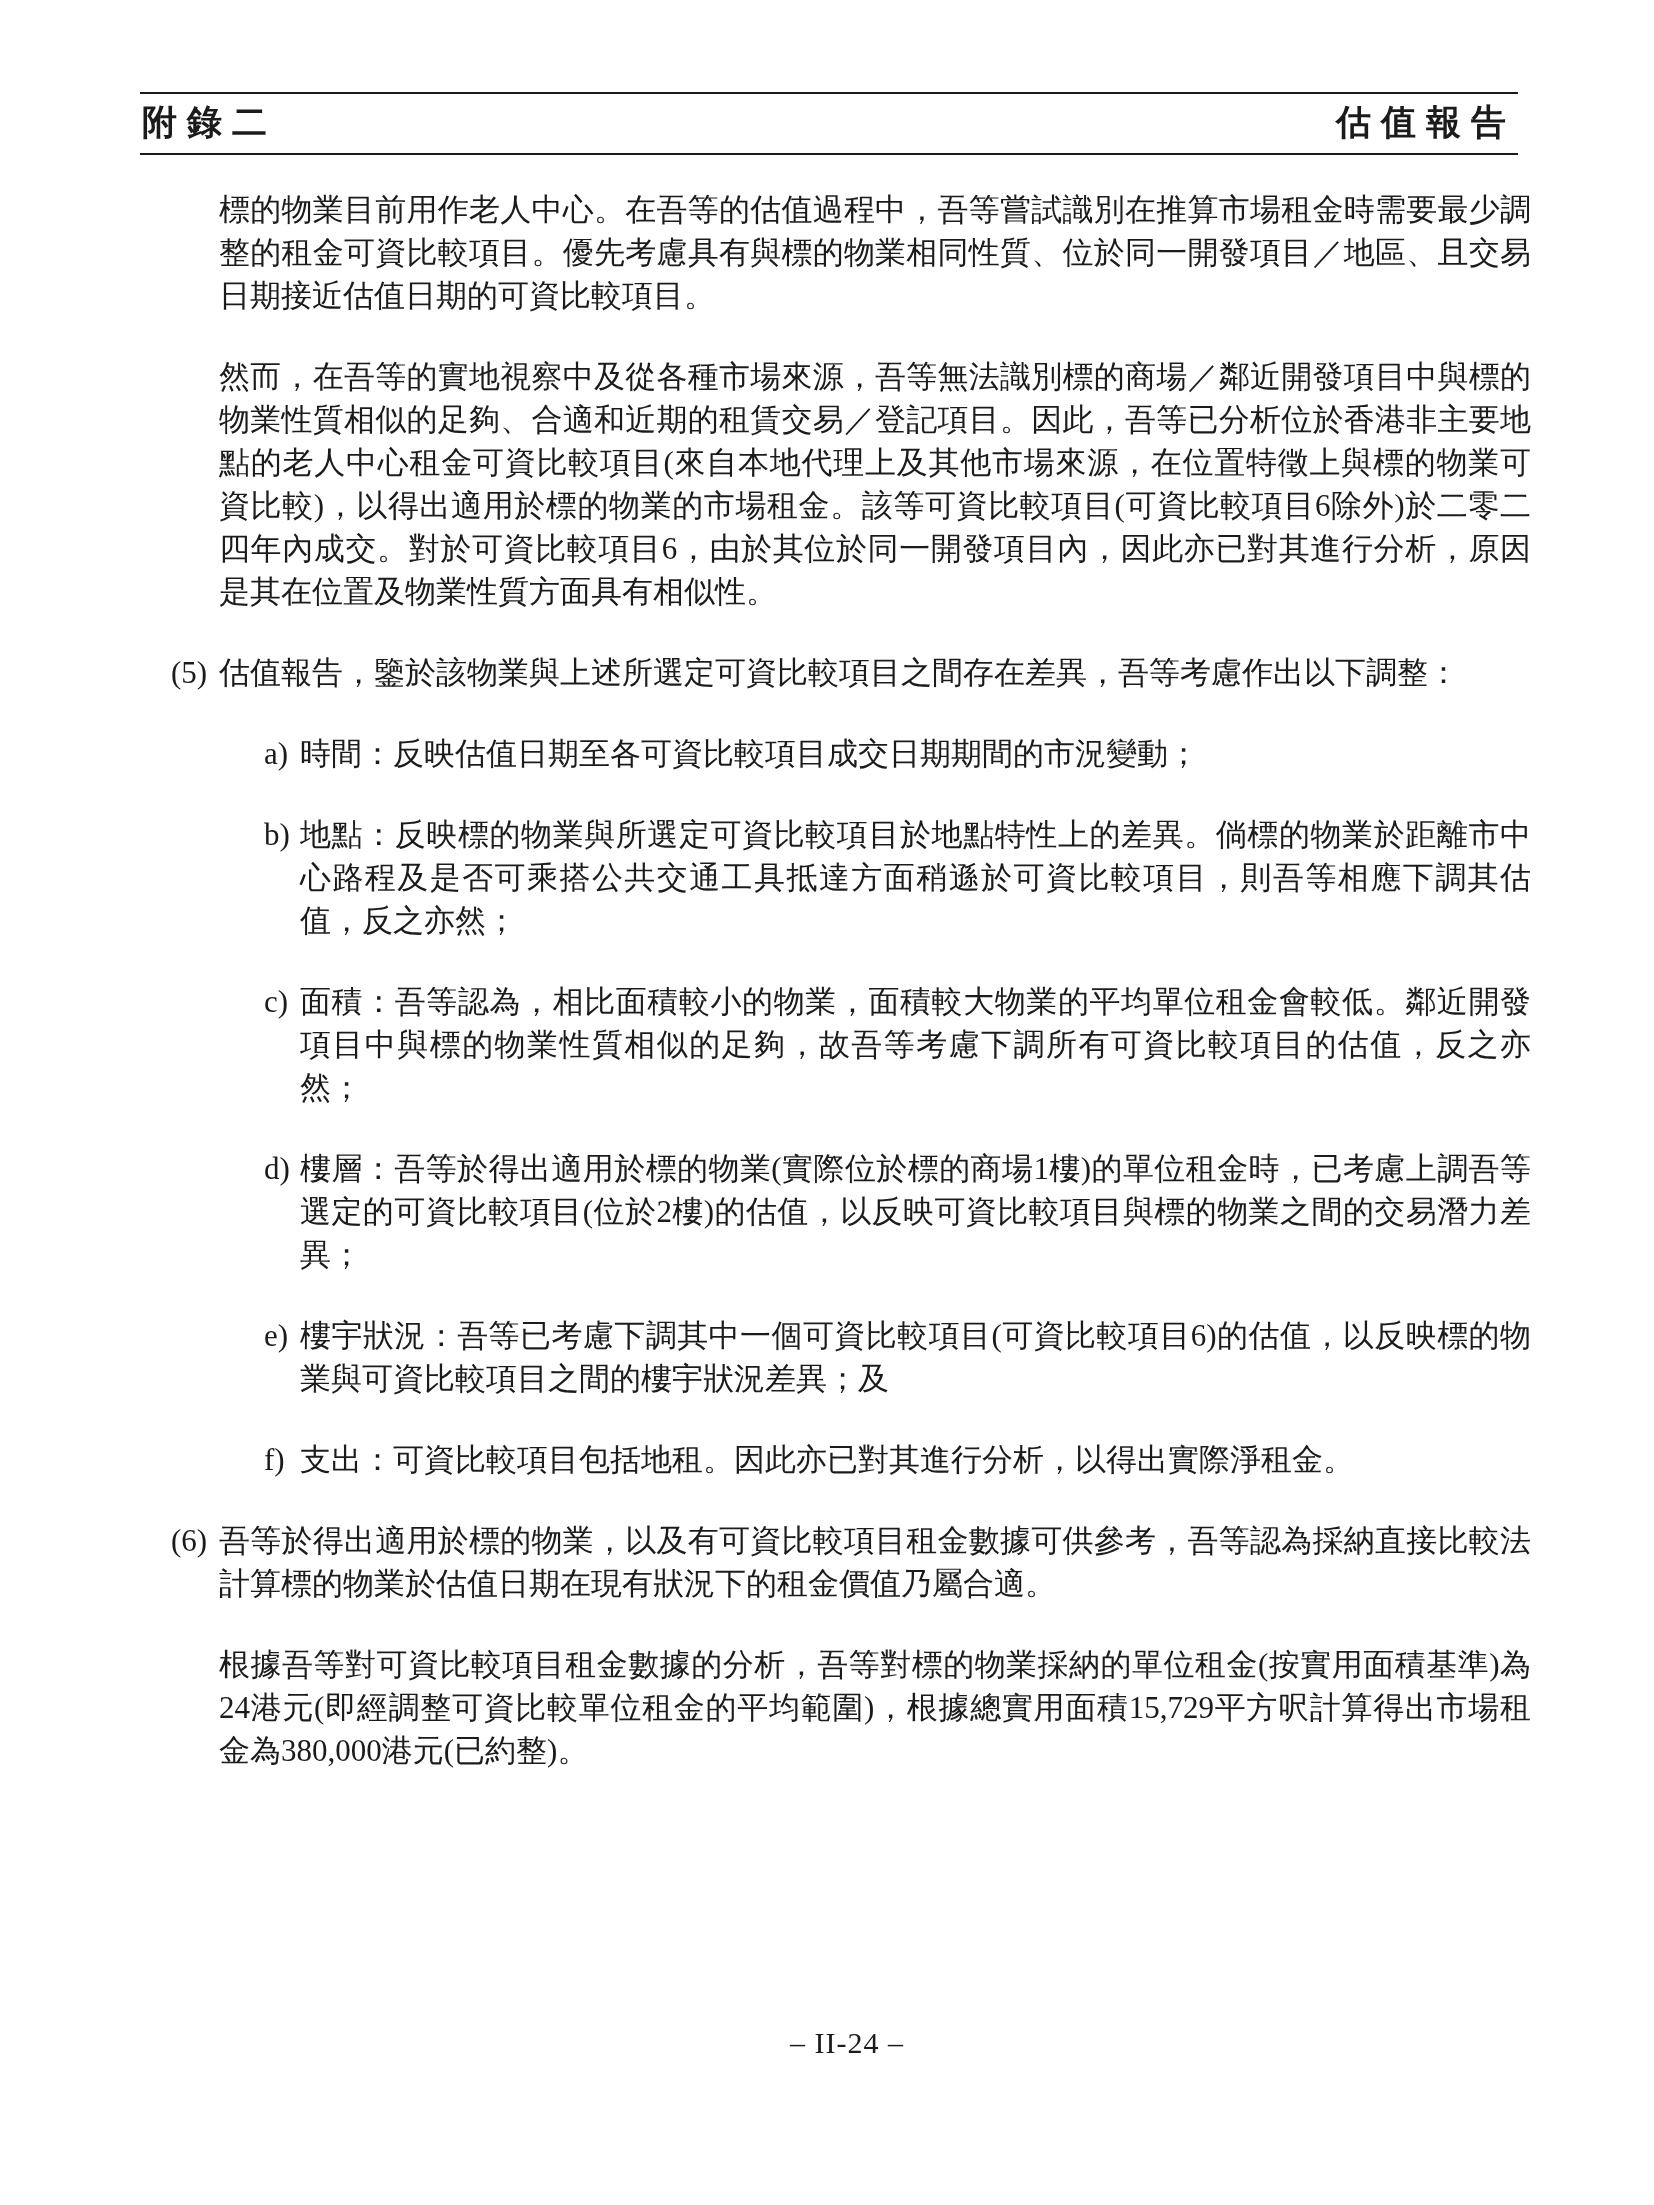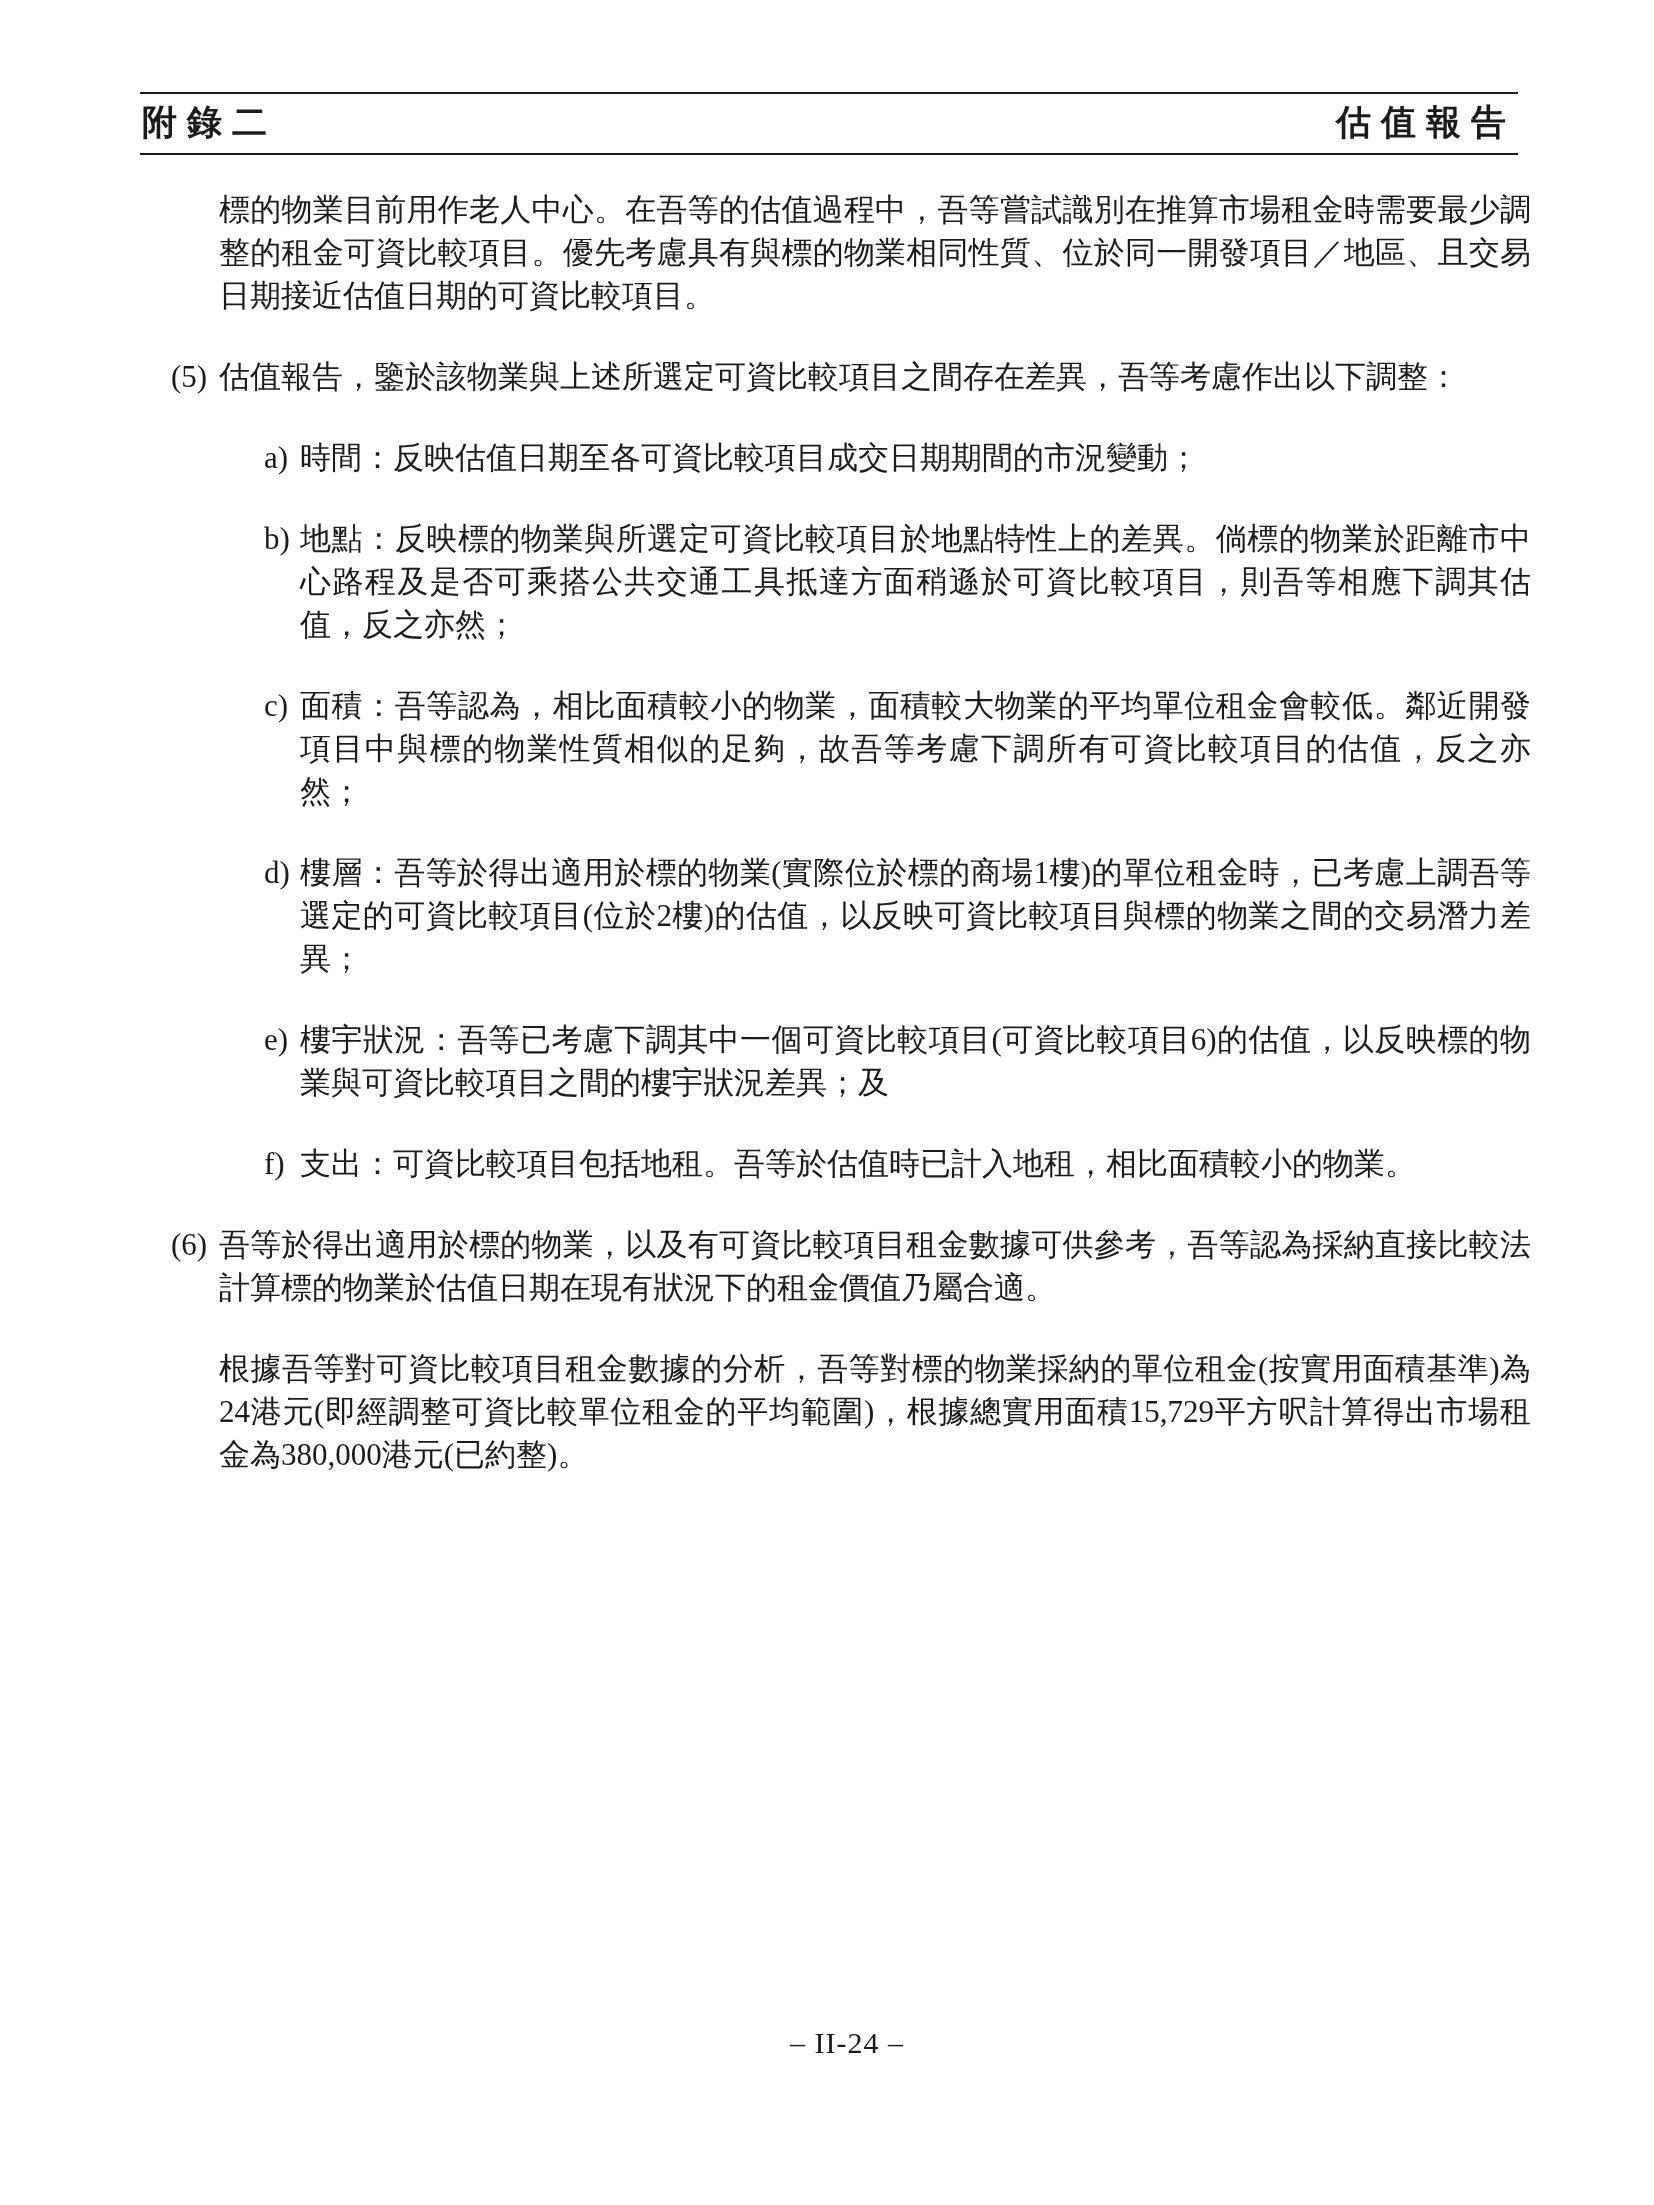--- a/index.html
+++ b/index.html
@@ -85,20 +85,21 @@
 
   <header class="page-header">
     <span>附錄二</span>
     <span>估值報告</span>
   </header>
 
   <main class="content">
 
     <p class="para">標的物業目前用作老人中心。在吾等的估值過程中，吾等嘗試識別在推算市場租金時需要最少調整的租金可資比較項目。優先考慮具有與標的物業相同性質、位於同一開發項目／地區、且交易日期接近估值日期的可資比較項目。</p>
 
+    <p class="para">然而，在吾等的實地視察中及從各種市場來源，吾等無法識別標的商場／鄰近開發項目中與標的物業性質相似的足夠、合適和近期的租賃交易／登記項目。因此，吾等已分析位於香港非主要地點的老人中心租金可資比較項目(來自本地代理上及其他市場來源，在位置特徵上與標的物業可資比較)，以得出適用於標的物業的市場租金。該等可資比較項目(可資比較項目6除外)於二零二四年內成交。對於可資比較項目6，由於其位於同一開發項目內，因此亦已對其進行分析，原因是其在位置及物業性質方面具有相似性。</p>
 
     <div class="item">
       <span class="item-number">(5)</span>
       <span class="item-text">估值報告，鑒於該物業與上述所選定可資比較項目之間存在差異，吾等考慮作出以下調整：</span>
     </div>
 
     <div class="sub-item">
       <span class="sub-letter">a)</span>
       <span class="sub-text">時間：反映估值日期至各可資比較項目成交日期期間的市況變動；</span>
     </div>
@@ -118,21 +119,21 @@
       <span class="sub-text">樓層：吾等於得出適用於標的物業(實際位於標的商場1樓)的單位租金時，已考慮上調吾等選定的可資比較項目(位於2樓)的估值，以反映可資比較項目與標的物業之間的交易潛力差異；</span>
     </div>
 
     <div class="sub-item">
       <span class="sub-letter">e)</span>
       <span class="sub-text">樓宇狀況：吾等已考慮下調其中一個可資比較項目(可資比較項目6)的估值，以反映標的物業與可資比較項目之間的樓宇狀況差異；及</span>
     </div>
 
     <div class="sub-item">
       <span class="sub-letter">f)</span>
-      <span class="sub-text">支出：可資比較項目包括地租。吾等於估值時已計入地租，相比面積較小的物業。</span>
+      <span class="sub-text">支出：可資比較項目包括地租。因此亦已對其進行分析，以得出實際淨租金。</span>
     </div>
 
     <div class="item">
       <span class="item-number">(6)</span>
       <span class="item-text">吾等於得出適用於標的物業，以及有可資比較項目租金數據可供參考，吾等認為採納直接比較法計算標的物業於估值日期在現有狀況下的租金價值乃屬合適。</span>
     </div>
 
     <p class="para">根據吾等對可資比較項目租金數據的分析，吾等對標的物業採納的單位租金(按實用面積基準)為24港元(即經調整可資比較單位租金的平均範圍)，根據總實用面積15,729平方呎計算得出市場租金為380,000港元(已約整)。</p>
 
   </main>

